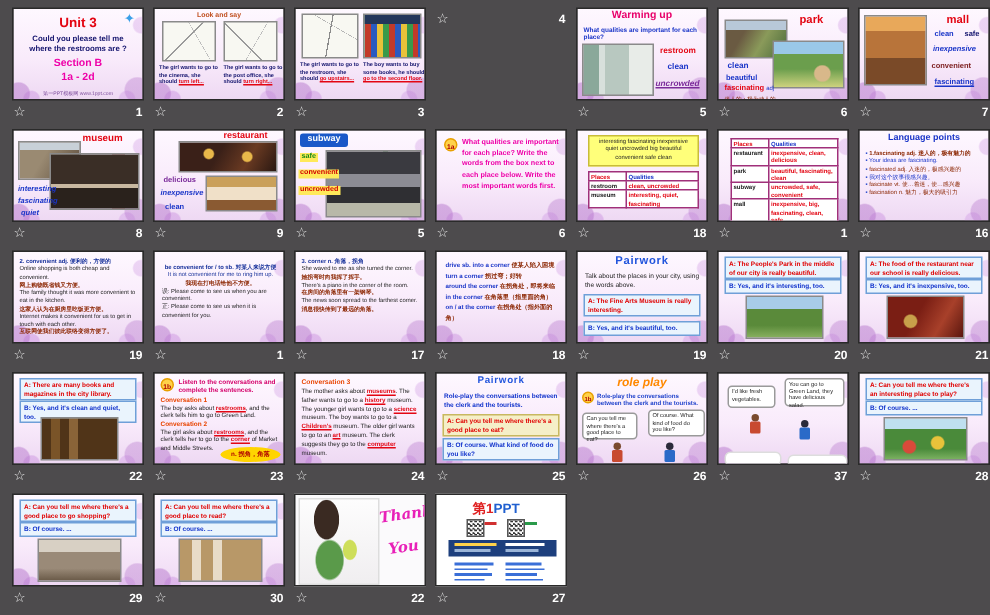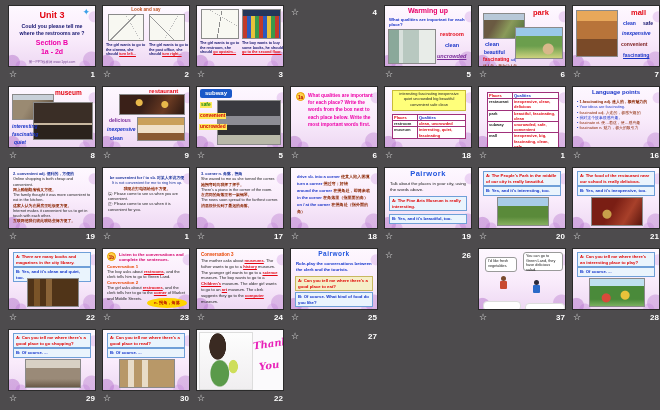--- a/index.html
+++ b/index.html
@@ -432,20 +432,29 @@
       <div class="dbx" style="top:27px;background:#f5efc8;border-color:#c8b860;color:#e00000;">A: Can you tell me where there's a good place to eat?</div>
       <div class="dbx dbx-b" style="top:43px;">B: Of course. What kind of food do you like?</div>
     </div>
     <div class="foot">
         <span class="star">☆</span>
         <span class="num">25</span>
       </div>
   </div>
 
   <div class="cell">
+    <div class="thumb pink">
+      <div class="ab ctr b i" style="top:1px;font-size:8px;color:#ff8800;">role play</div>
+      <div class="badge" style="left:3px;top:12px;width:8px;height:8px;line-height:8px;font-size:4px;">1b</div>
+      <p class="ab b" style="left:13px;top:12px;width:72px;font-size:4.1px;line-height:1.25;color:#2244cc;">Role-play the conversations between the clerk and the tourists.</p>
+      <div class="bub" style="left:3px;top:26px;width:37px;height:18px;">Can you tell me where there's a good place to eat?</div>
+      <div class="bub" style="left:47px;top:24px;width:38px;height:18px;">Of course. What kind of food do you like?</div>
+      <div class="fig fig-a" style="left:22px;top:46px;width:9px;height:14px;"></div>
+      <div class="fig fig-b" style="left:57px;top:46px;width:9px;height:14px;"></div>
+    </div>
     <div class="foot">
         <span class="star">☆</span>
         <span class="num">26</span>
       </div>
   </div>
 
   <div class="cell">
     <div class="thumb pink">
       <div class="bub" style="left:6px;top:8px;width:32px;height:15px;">I'd like fresh vegetables.</div>
       <div class="bub" style="left:44px;top:3px;width:40px;height:19px;">You can go to Green Land, they have delicious salad.</div>
@@ -502,19 +511,40 @@
       <div class="ab b i" style="left:56px;top:8px;font-size:10px;color:#e820b8;transform:rotate(-8deg);font-family:'DejaVu Serif',serif;">Thank</div>
       <div class="ab b i" style="left:62px;top:30px;font-size:10px;color:#e820b8;transform:rotate(-8deg);font-family:'DejaVu Serif',serif;">You</div>
     </div>
     <div class="foot">
         <span class="star">☆</span>
         <span class="num">22</span>
       </div>
   </div>
 
   <div class="cell">
+    <div class="thumb" style="background:#ffffff;">
+      <div class="ab b" style="left:24px;top:3px;font-size:9px;"><span style="color:#e02020;">第1</span><span style="color:#2060d0;">PPT</span></div>
+      <div class="qr" style="left:20px;top:16px;"></div>
+      <div class="qr" style="left:47px;top:16px;"></div>
+      <div class="bar" style="left:32px;top:18px;width:8px;height:2px;background:#d03030;"></div>
+      <div class="bar" style="left:59px;top:18px;width:8px;height:2px;background:#2a9a4a;"></div>
+      <div class="ab" style="left:8px;top:30px;width:72px;height:11px;background:#1d3f7d;">
+        <div class="bar" style="left:4px;top:2px;width:28px;height:2px;background:#ffd24a;"></div>
+        <div class="bar" style="left:38px;top:2px;width:26px;height:2px;background:#ffffff;"></div>
+        <div class="bar" style="left:4px;top:6px;width:24px;height:1.5px;background:#9ab4d8;"></div>
+        <div class="bar" style="left:38px;top:6px;width:22px;height:1.5px;background:#9ab4d8;"></div>
+      </div>
+      <div class="bar" style="left:12px;top:45px;width:26px;height:1.6px;background:#3a6fd8;"></div>
+      <div class="bar" style="left:46px;top:45px;width:24px;height:1.6px;background:#3a6fd8;"></div>
+      <div class="bar" style="left:12px;top:48.5px;width:22px;height:1.6px;background:#3a6fd8;"></div>
+      <div class="bar" style="left:46px;top:48.5px;width:26px;height:1.6px;background:#3a6fd8;"></div>
+      <div class="bar" style="left:12px;top:52px;width:25px;height:1.6px;background:#3a6fd8;"></div>
+      <div class="bar" style="left:46px;top:52px;width:21px;height:1.6px;background:#3a6fd8;"></div>
+      <div class="bar" style="left:12px;top:55.5px;width:20px;height:1.6px;background:#3a6fd8;"></div>
+      <div class="bar" style="left:46px;top:55.5px;width:25px;height:1.6px;background:#3a6fd8;"></div>
+    </div>
     <div class="foot">
         <span class="star">☆</span>
         <span class="num">27</span>
       </div>
   </div>
 
 </div>
 
 </body></html>

